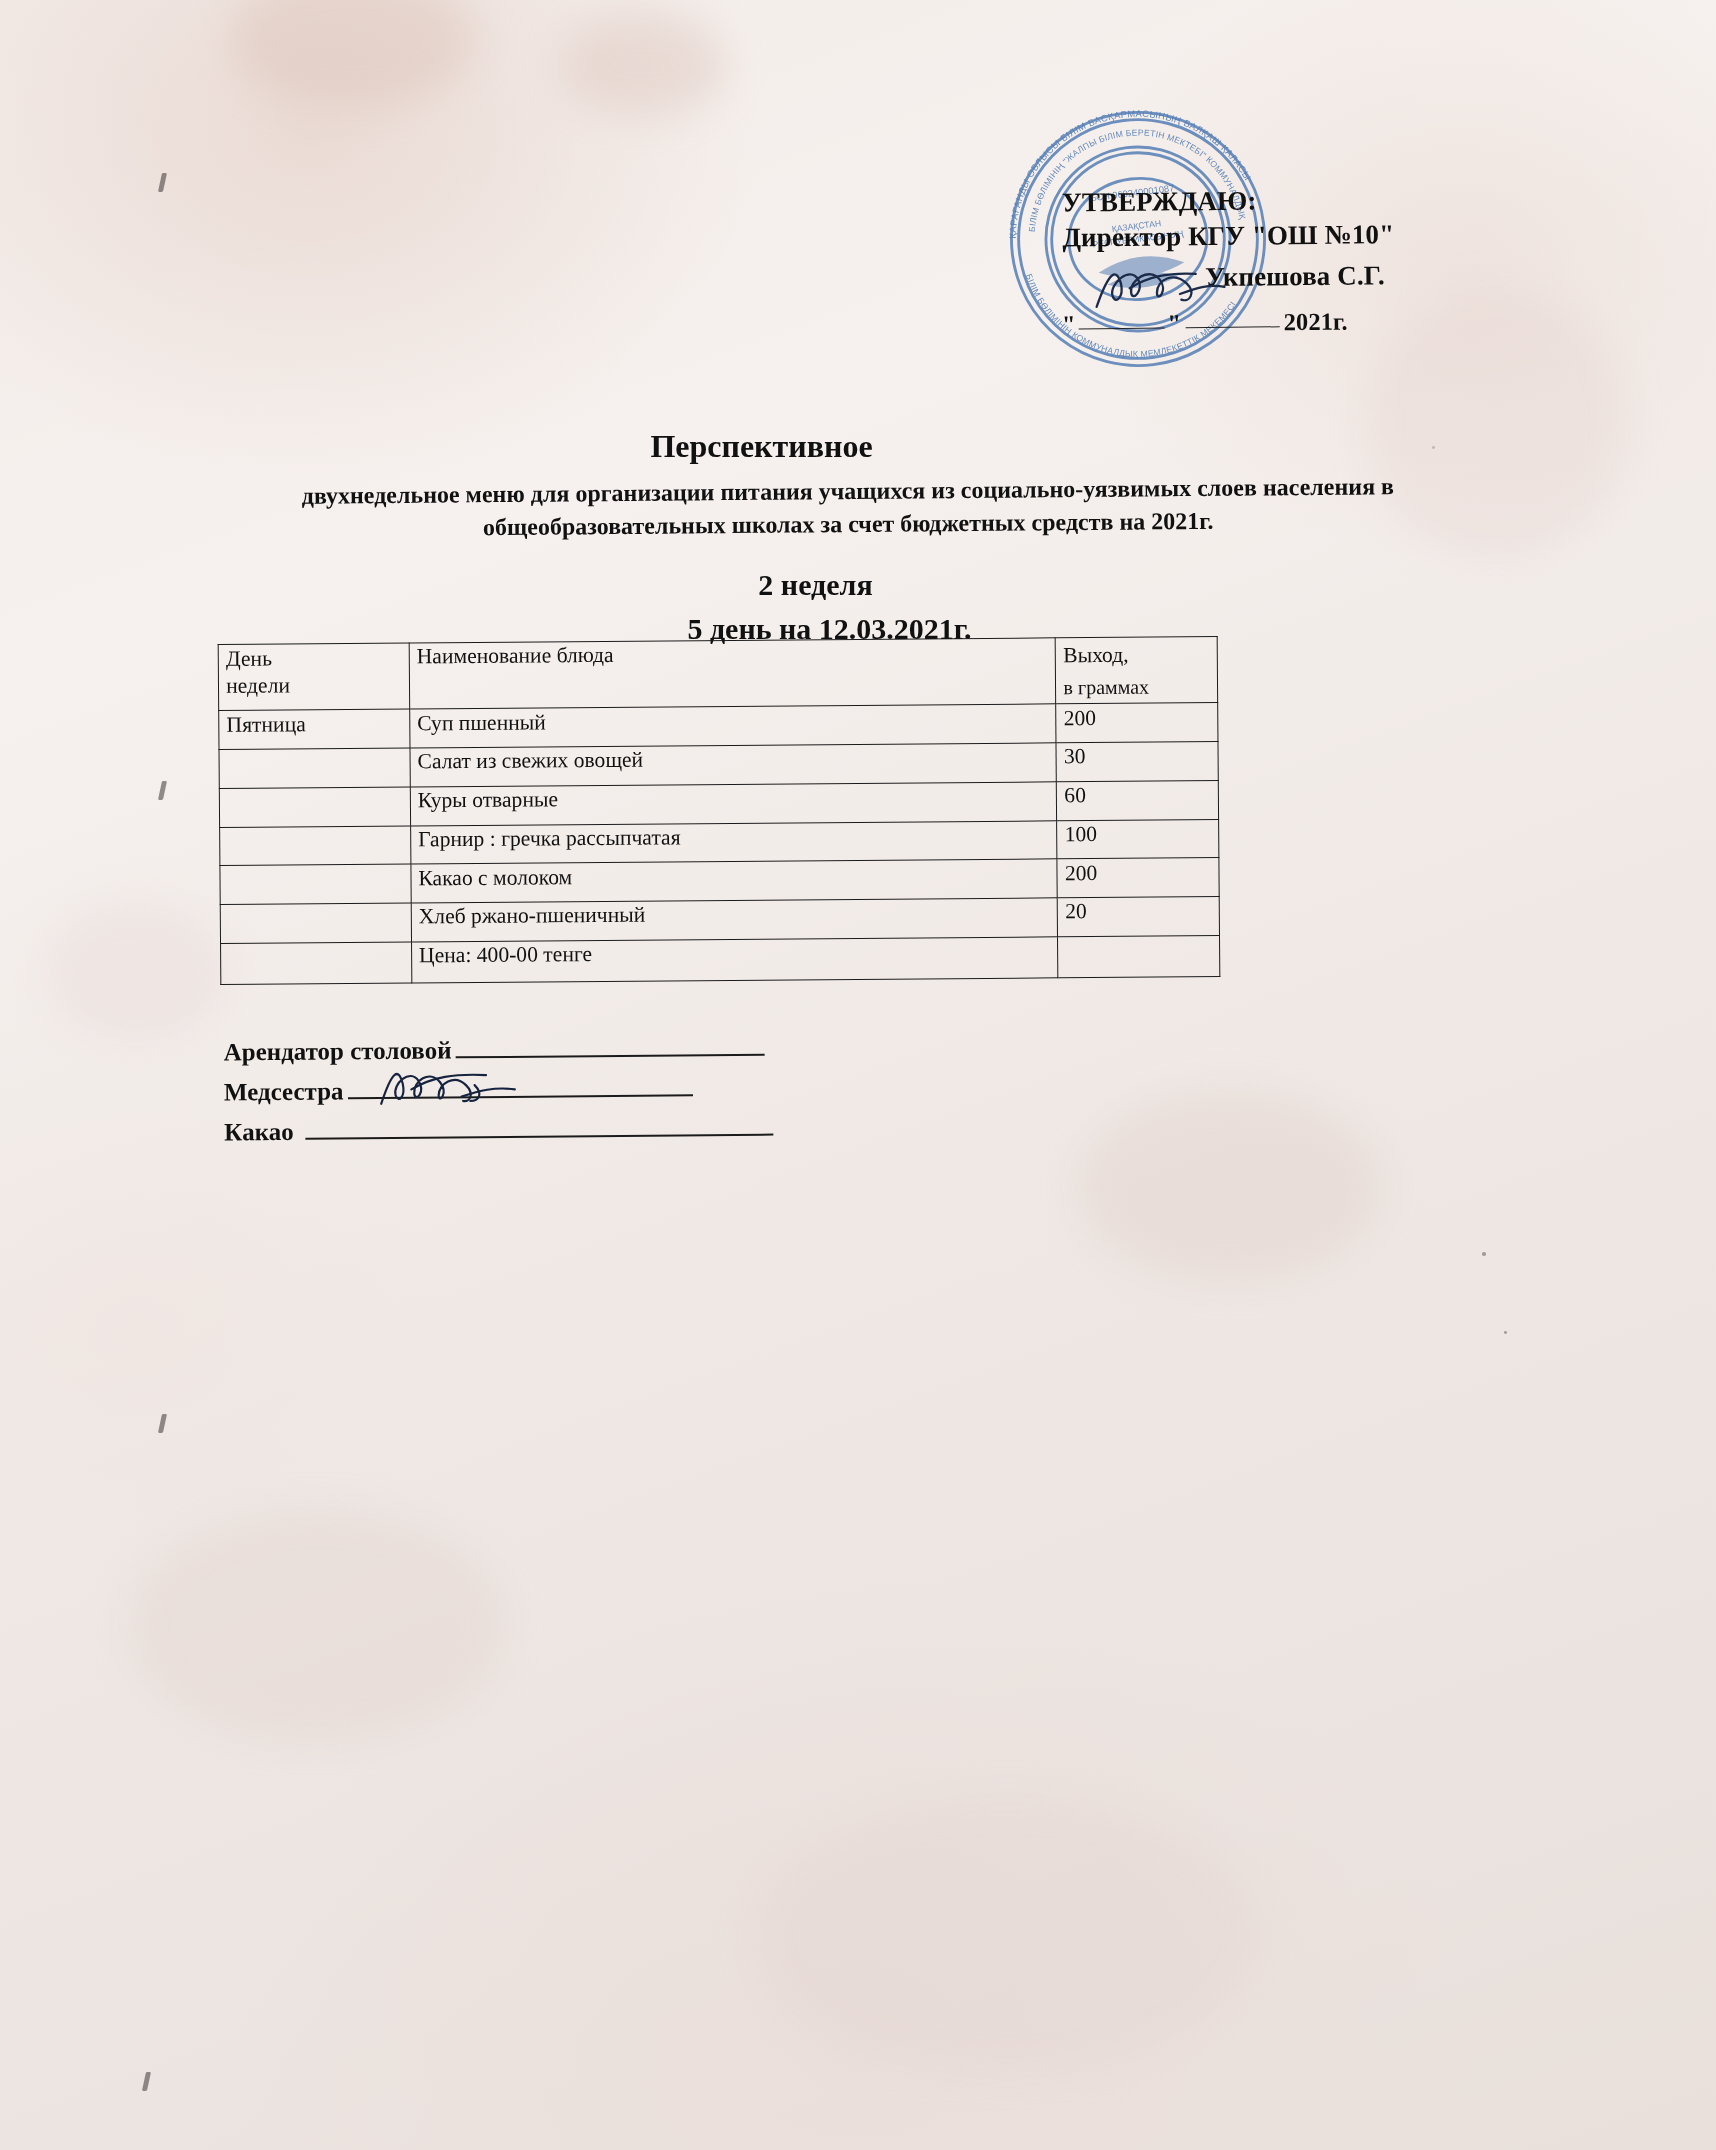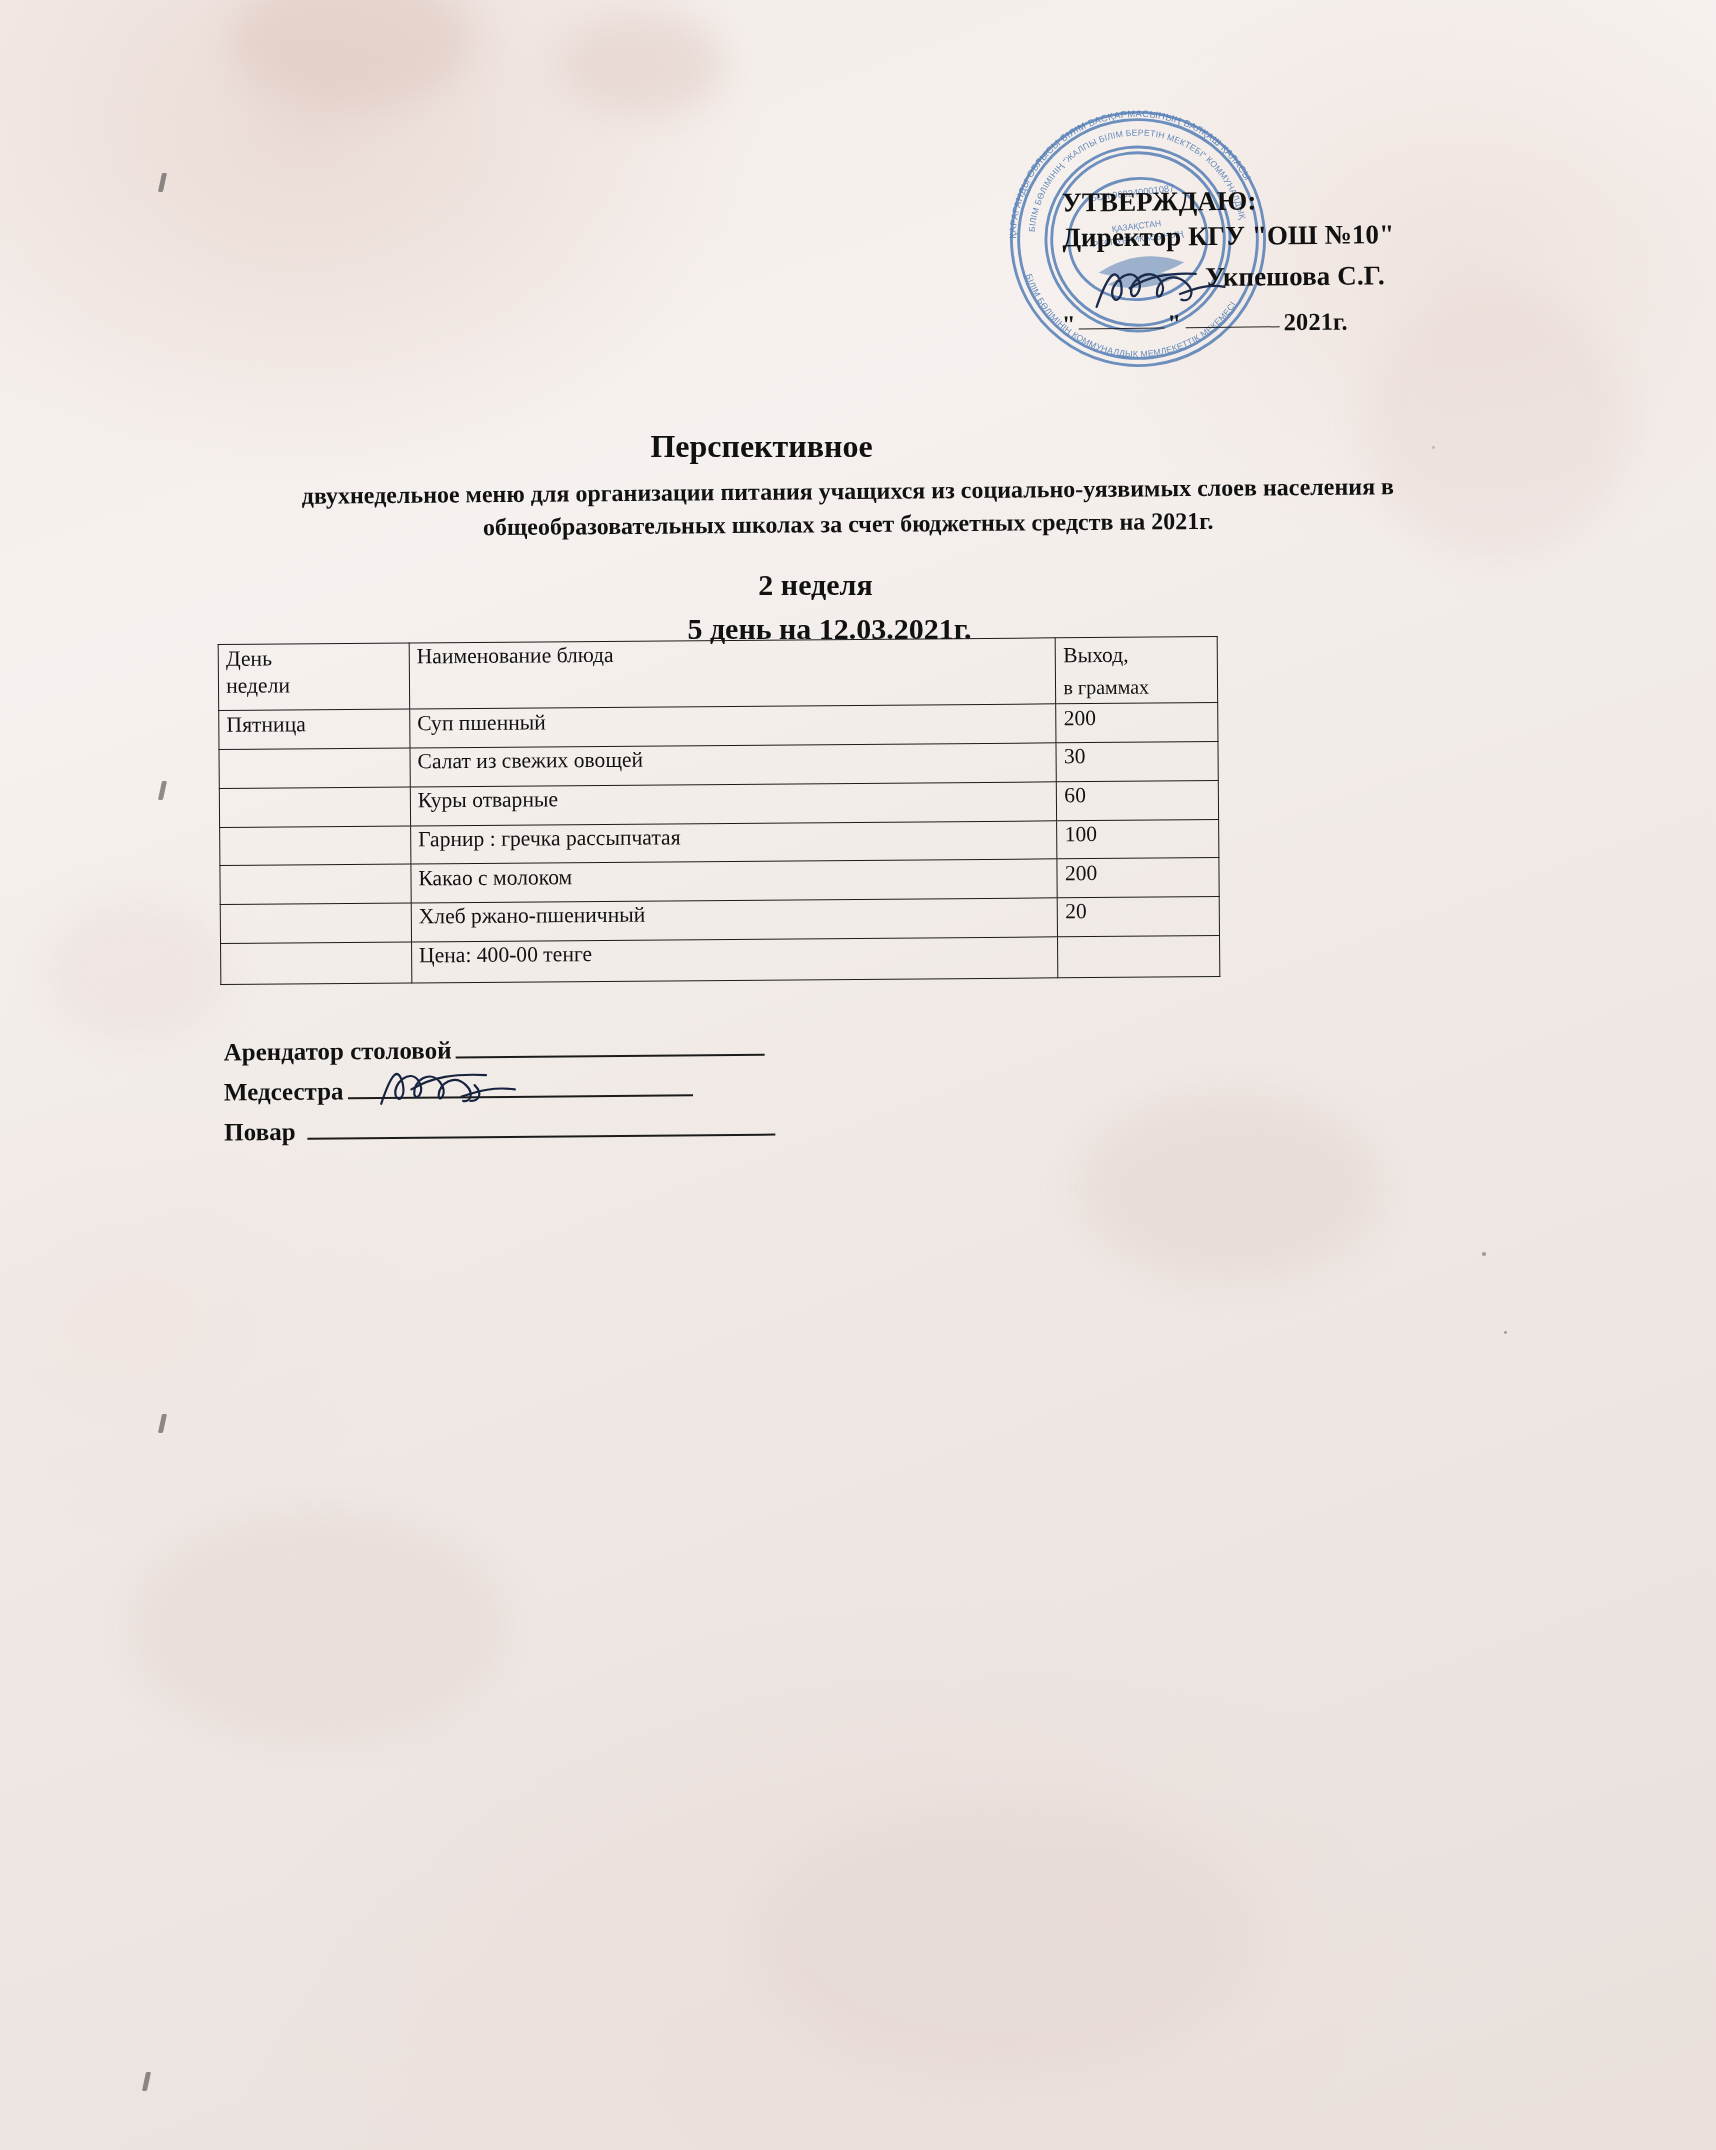--- a/index.html
+++ b/index.html
@@ -421,21 +421,21 @@
   <div class="sign-block">
     <div class="sign-row">
       <span class="sign-label">Арендатор столовой</span>
       <span class="sign-rule rule-a"></span>
     </div>
     <div class="sign-row">
       <span class="sign-label">Медсестра</span>
       <span class="sign-rule rule-b"></span>
     </div>
     <div class="sign-row">
-      <span class="sign-label">Повар</span>
+      <span class="sign-label">Какао</span>
       <span class="sign-rule rule-c"></span>
     </div>
   </div>
 
   <div class="nurse-sign">
     <svg viewBox="0 0 270 80" xmlns="http://www.w3.org/2000/svg">
       <g fill="none" stroke="#16233f" stroke-width="3" stroke-linecap="round">
         <path d="M10,62 C26,14 34,12 40,34 C44,52 34,62 30,50 C26,34 50,12 62,30 C72,46 58,60 56,48 C54,30 78,14 92,32 C104,48 90,62 90,50 C90,34 112,20 128,36 C140,48 134,60 124,58"></path>
         <path d="M52,42 C82,24 112,20 156,22"></path>
         <path d="M122,52 C146,44 168,38 196,42"></path>

